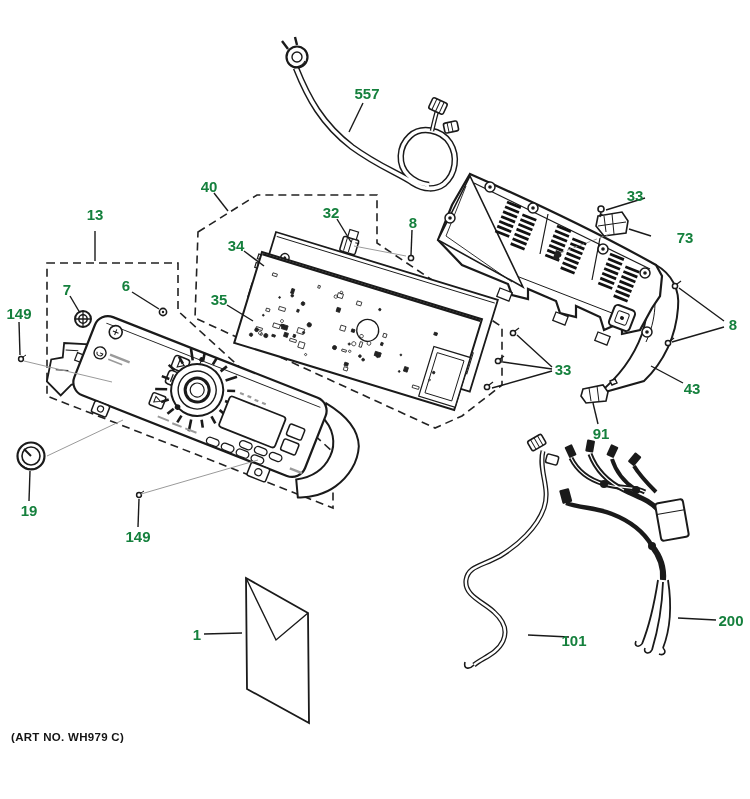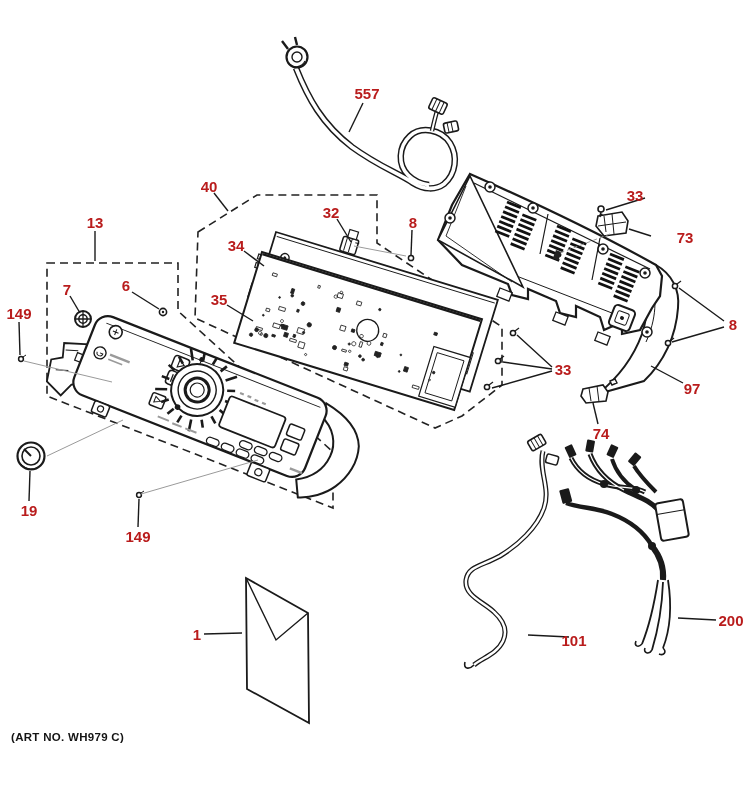--- a/index.html
+++ b/index.html
@@ -1,21 +1,21 @@
 <!DOCTYPE html>
 <html><head>
 <meta charset="utf-8">
 <title>Parts Diagram</title>
 <style>
   html,body{margin:0;padding:0;background:#fff;}
   .stage{position:relative;width:750px;height:799px;background:#ffffff;overflow:hidden;
          font-family:"Liberation Sans",sans-serif;}
   .stage svg{position:absolute;left:0;top:0;}
   .co{position:absolute;transform:translate(-50%,-50%);
-      font:bold 15px "Liberation Sans",sans-serif;color:#b91c1c;white-space:nowrap;
+      font:bold 15px "Liberation Sans",sans-serif;color:#15803d;white-space:nowrap;
       user-select:none;}
   .artno{position:absolute;left:11px;top:731px;
          font:bold 11.5px "Liberation Sans",sans-serif;color:#141414;letter-spacing:.3px;}
   svg .ln{stroke:#1a1a1a;fill:none;}
   svg .wh{fill:#ffffff;stroke:#1a1a1a;}
   svg .gray{stroke:#9a9a9a;fill:none;}
   svg .dash{stroke:#222;fill:none;stroke-dasharray:8 5;stroke-width:1.6;}
 </style>
 </head>
 <body>
@@ -447,33 +447,33 @@
     <path d="M24,361 L112,382" stroke="#9a9a9a" fill="none"></path>
     <path d="M47,456 L123,420" stroke="#9a9a9a" fill="none"></path>
     <path d="M141,494 L258,460" stroke="#9a9a9a" fill="none"></path>
     <path d="M354,246 L406,256" stroke="#9a9a9a" fill="none"></path>
   </g>
 </svg>
 
 <div class="co" style="left:367px;top:93px">557</div>
 <div class="co" style="left:209px;top:186px">40</div>
 <div class="co" style="left:635px;top:195px">33</div>
-<div class="co" style="left:95px;top:222px">13</div>
+<div class="co" style="left:95px;top:214px">13</div>
 <div class="co" style="left:331px;top:212px">32</div>
 <div class="co" style="left:413px;top:222px">8</div>
 <div class="co" style="left:685px;top:237px">73</div>
 <div class="co" style="left:236px;top:245px">34</div>
 <div class="co" style="left:67px;top:289px">7</div>
 <div class="co" style="left:126px;top:285px">6</div>
 <div class="co" style="left:219px;top:299px">35</div>
 <div class="co" style="left:19px;top:313px">149</div>
 <div class="co" style="left:733px;top:324px">8</div>
 <div class="co" style="left:563px;top:369px">33</div>
-<div class="co" style="left:692px;top:388px">97</div>
-<div class="co" style="left:601px;top:433px">74</div>
+<div class="co" style="left:692px;top:388px">43</div>
+<div class="co" style="left:601px;top:433px">91</div>
 <div class="co" style="left:29px;top:510px">19</div>
 <div class="co" style="left:138px;top:536px">149</div>
 <div class="co" style="left:197px;top:634px">1</div>
 <div class="co" style="left:574px;top:640px">101</div>
 <div class="co" style="left:731px;top:620px">200</div>
 
 <div class="artno">(ART NO. WH979 C)</div>
 
 </div>
 

